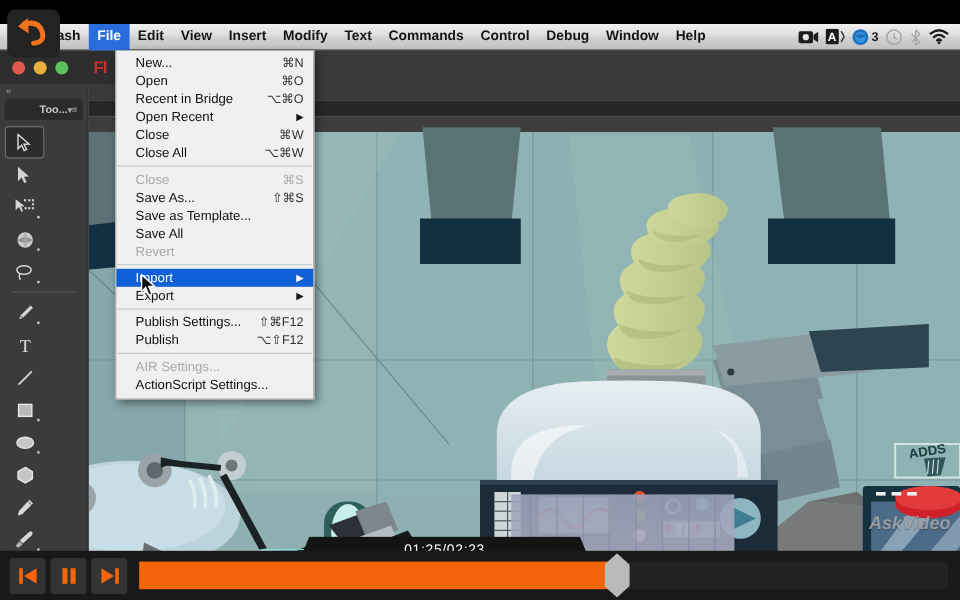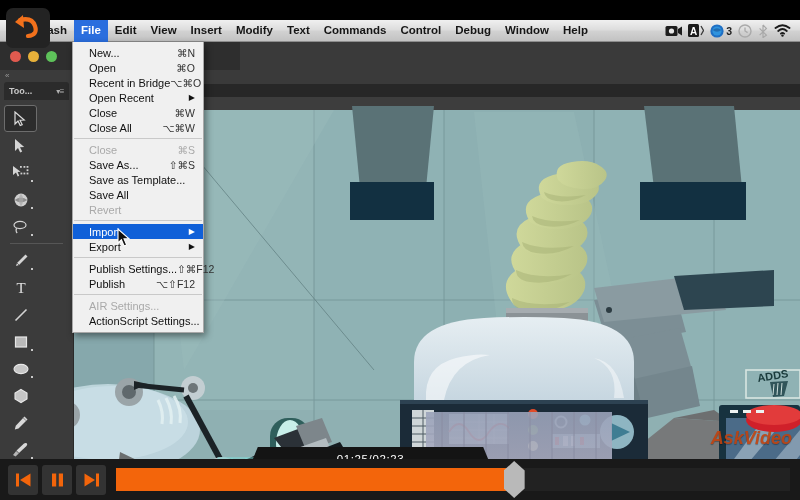--- a/index.html
+++ b/index.html
@@ -52,42 +52,42 @@
   
   .tools{
     position:absolute; left:0; top:28px; width:74px; height:430px;
     background:#3b3b3b; border-right:1px solid #2a2a2a;
   }
   .tools-collapse{ color:#9a9a9a; font-size:8px; padding:1px 0 0 5px; letter-spacing:-1px; }
   .tools-head{
     margin:2px 4px 0 4px; height:18px; background:#2b2b2b; border-radius:3px 3px 0 0;
     display:flex; align-items:center; justify-content:space-between; padding:0 5px;
   }
-  .tools-head .t{ color:#c8c8c8; font-size:9px; font-weight:bold; }
+  .tools-head .t{ color:#c8c8c8; font-size:9px; font-weight:bold;margin-left:24px; }
   .tools-head .m{ color:#b0b0b0; font-size:8px; letter-spacing:-0.5px; }
   .tool-grid{ padding:5px 4px 0 4px; display:flex; flex-wrap:wrap; }
   .tool{
     width:33px; height:27px; display:flex; align-items:center; justify-content:center;
     position:relative;
   }
   .tool.sel{ background:#2c2c2c; border:1px solid #6d6d6d; border-radius:3px; }
   .tool svg{ display:block; }
   .tool .dot{ position:absolute; right:4px; bottom:4px; width:2px; height:2px; background:#c9c9c9; }
   .tsep{ height:1px; background:#565656; margin:3px 6px; width:calc(100% - 12px); }
 
   
   .stage{
     position:absolute; left:74px; top:28px; width:726px; height:430px;
     background:#8fb0b2; overflow:hidden;
   }
   .stage svg{ position:absolute; left:0; top:0; }
 
   
   .dropdown{
-    position:absolute; left:72px; top:42px; width:132px;
+    position:absolute; left:96px; top:42px; width:166px;
     background:#f0f0f0; border:1px solid #a8a8a8; border-top:none;
     box-shadow:2px 3px 7px rgba(0,0,0,.45);
     z-index:80; padding:3px 0 4px 0;
   }
   .mrow{
     height:15px; display:flex; align-items:center; padding:0 8px 0 16px;
     font-size:11px; color:#101010; white-space:nowrap; position:relative;
   }
   .mrow .lbl{ flex:1; }
   .mrow .key{ font-size:10.5px; color:#303030; letter-spacing:0px; }
@@ -118,21 +118,21 @@
   .track{
     position:relative; flex:1; height:23px; background:#222; margin-left:6px; margin-right:2px;
   }
   .track .fill{ position:absolute; left:0; top:0; height:23px; background:#f3650b; }
   .scrub{
     position:absolute; top:-7px; width:21px; height:37px; background:#b9b9b9;
     clip-path:polygon(50% 0,100% 26%,100% 74%,50% 100%,0 74%,0 26%);
   }
   .watermark{
     position:absolute; right:8px; top:428px; z-index:65;
-    color:#c2410c; font-size:18px; font-weight:bold; font-style:italic;
+    color:#a3a3a3; font-size:15px; font-weight:bold; font-style:italic;
     text-shadow:0 1px 1px rgba(0,0,0,.35); opacity:.88;
   }
 </style>
 </head>
 <body>
 
 <div id="app">
 
   <div class="appwin">
 

